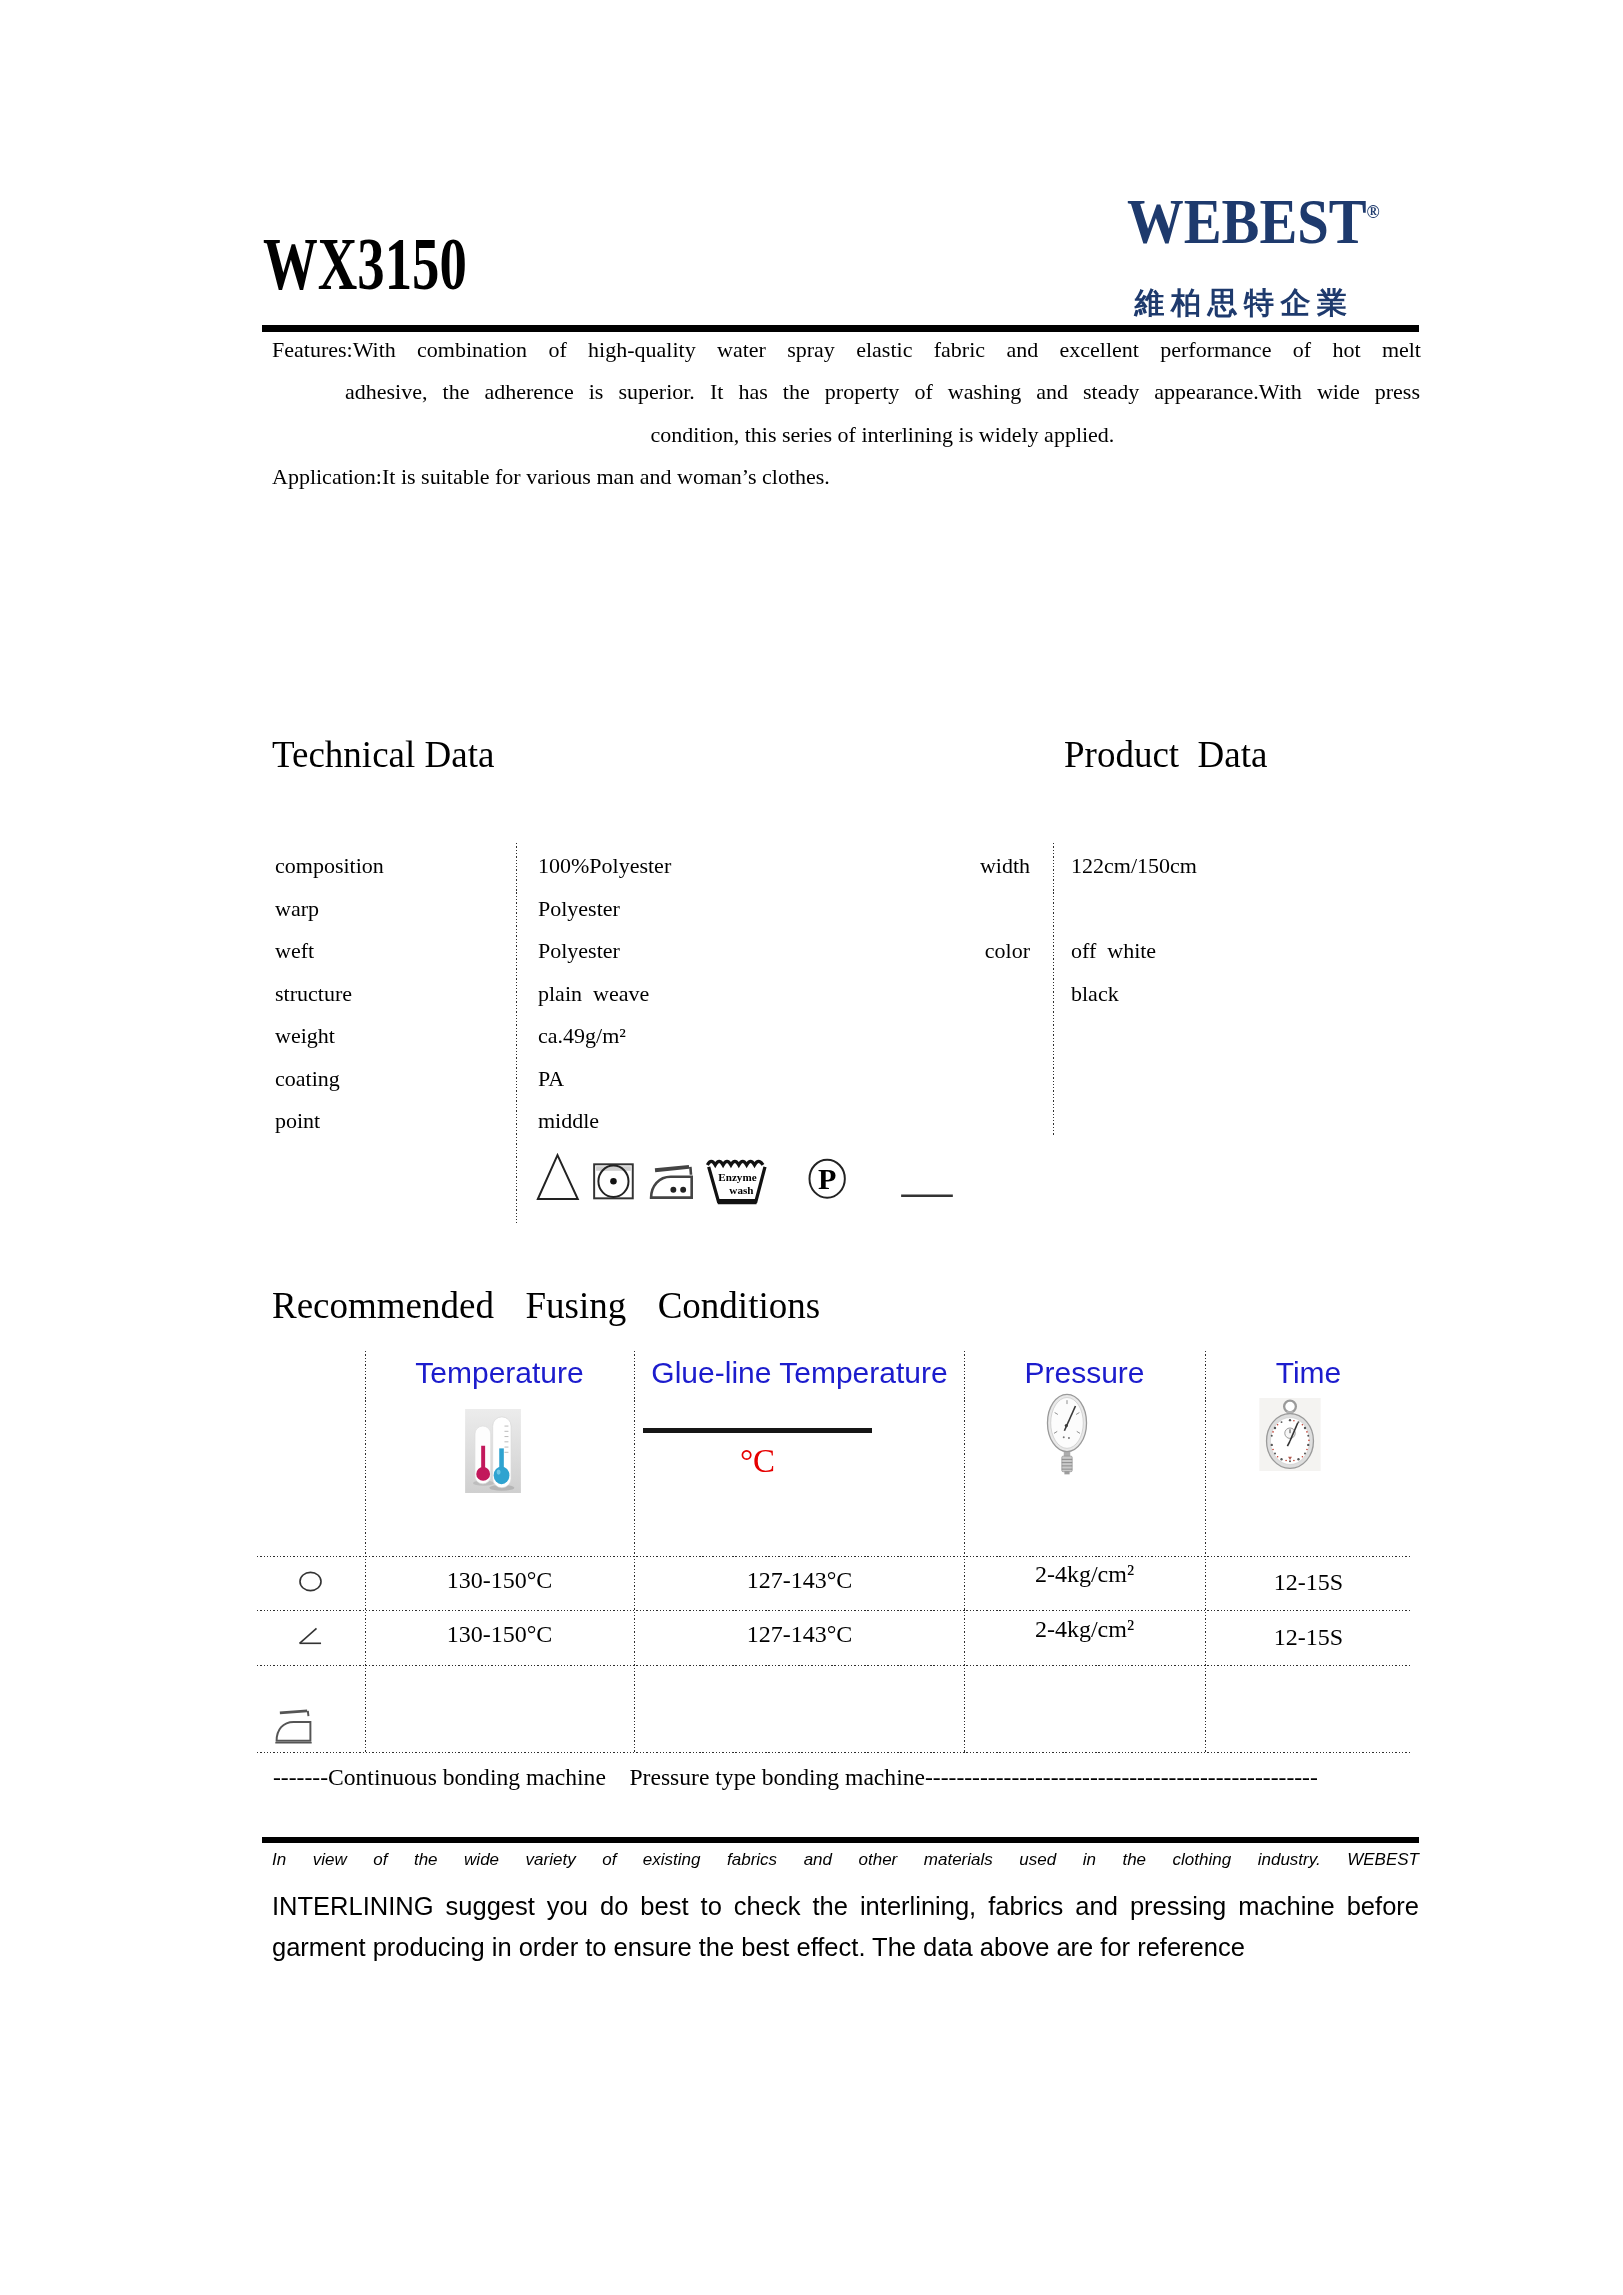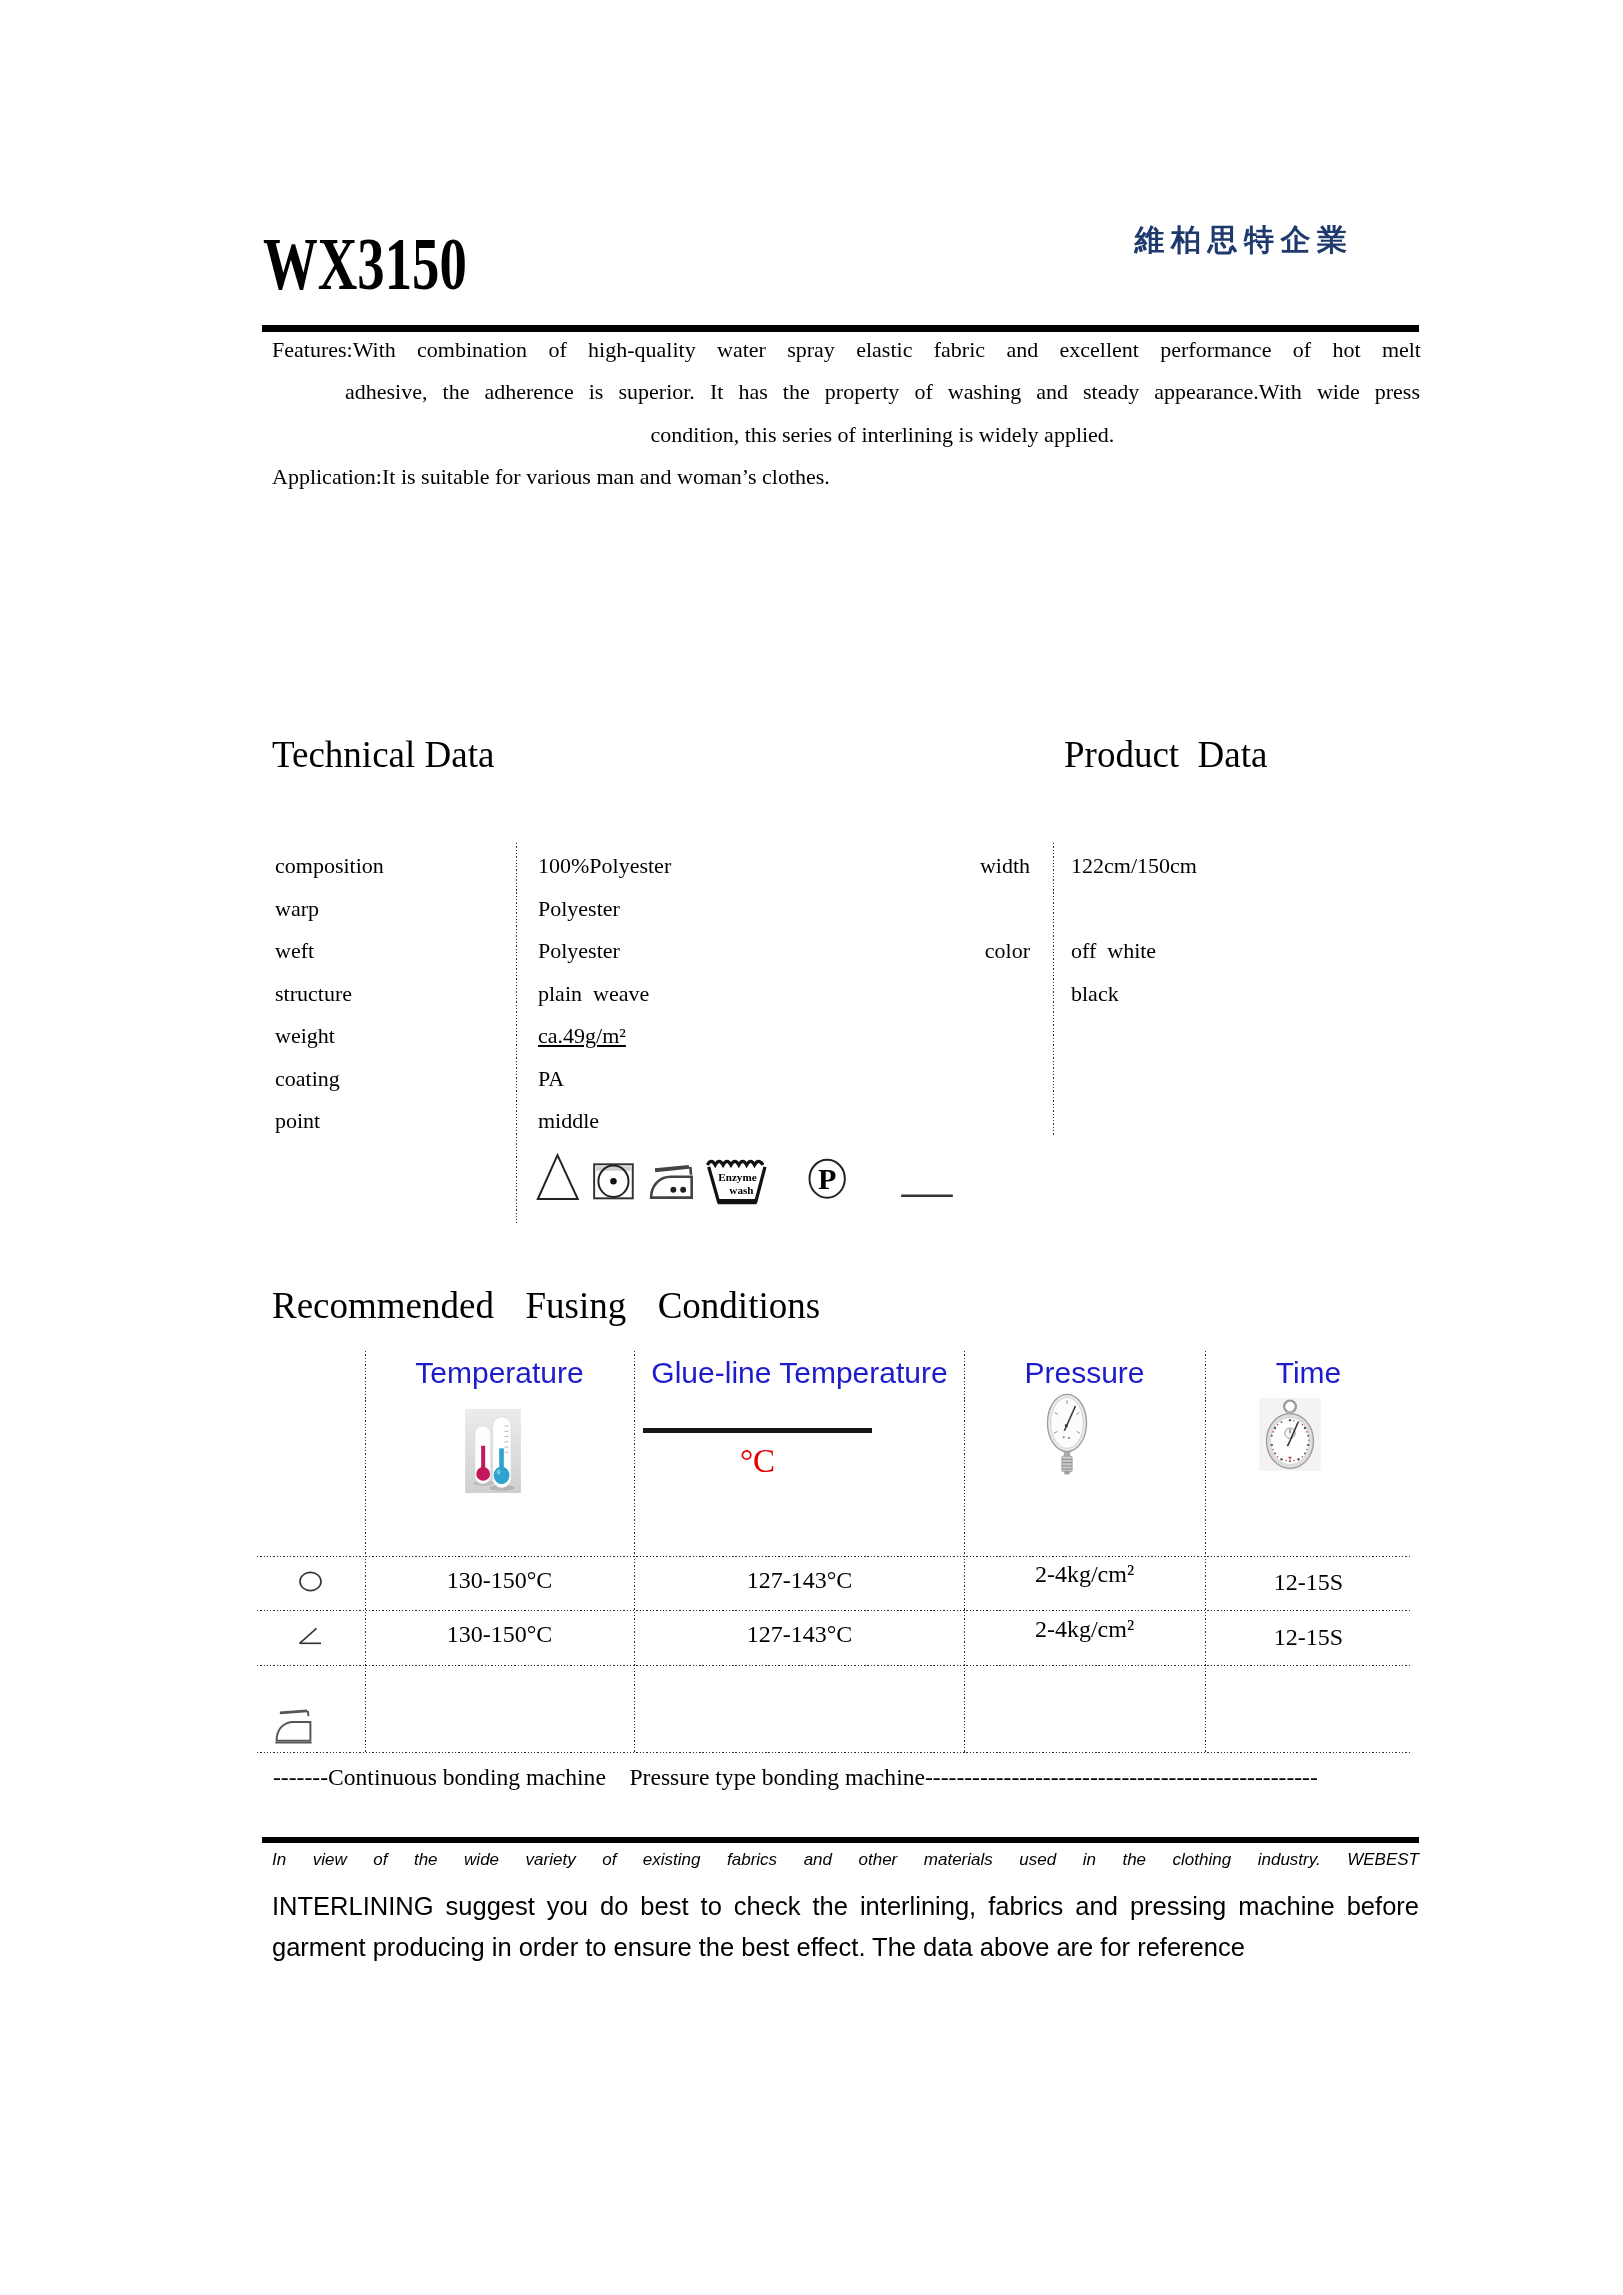--- a/index.html
+++ b/index.html
@@ -25,20 +25,21 @@
   .brand-reg{font-size:19.6px;vertical-align:25px;font-weight:bold;}
   .brand-cn{font-size:30px;font-weight:bold;letter-spacing:6.5px;line-height:1.15;white-space:nowrap;}
 </style>
 </head>
 <body>
 
 <div>
   <div id="page-title" class="abs" style="left:263px;top:228px;"><span class="squeeze">WX3150</span></div>
 
   <div class="abs" style="left:1113px;top:191px;width:262px;text-align:center;color:#1e3a6d;">
+    <div class="brand-line"><span class="brand-squeeze"><span>WEBEST</span><span class="brand-reg">®</span></span></div>
     <div class="brand-cn" style="font-family:'Liberation Sans',sans-serif;margin-top:32px;">維柏思特企業</div>
   </div>
 
   <div class="abs" style="left:262px;top:325px;width:1157px;height:6.5px;background:#000;"></div>
 </div>
 
 <div>
   <div class="abs serif just" style="left:272px;top:338px;width:1149px;font-size:22px;line-height:1.1;">Features:With combination of high-quality water spray elastic fabric and excellent performance of hot melt</div>
   <div class="abs serif just" style="left:345px;top:380px;width:1075px;font-size:22px;line-height:1.1;">adhesive, the adherence is superior. It has the property of washing and steady appearance.With wide press</div>
   <div class="abs serif" style="left:345px;top:423px;width:1075px;font-size:22px;line-height:1.1;text-align:center;">condition, this series of interlining is widely applied.</div>
@@ -54,21 +55,21 @@
 
   <div class="techlabel" style="left:275px;top:854px;">composition</div>
   <div class="techvalue" style="left:538px;top:854px;">100%Polyester</div>
   <div class="techlabel" style="left:275px;top:897px;">warp</div>
   <div class="techvalue" style="left:538px;top:897px;">Polyester</div>
   <div class="techlabel" style="left:275px;top:939px;">weft</div>
   <div class="techvalue" style="left:538px;top:939px;">Polyester</div>
   <div class="techlabel" style="left:275px;top:982px;">structure</div>
   <div class="techvalue" style="left:538px;top:982px;">plain  weave</div>
   <div class="techlabel" style="left:275px;top:1024px;">weight</div>
-  <div class="techvalue" style="left:538px;top:1024px;text-decoration:underline;">ca.49g/m²</div>
+  <div class="techvalue" style="left:538px;top:1024px;">ca.49g/m²</div>
   <div class="techlabel" style="left:275px;top:1067px;">coating</div>
   <div class="techvalue" style="left:538px;top:1067px;">PA</div>
   <div class="techlabel" style="left:275px;top:1109px;">point</div>
   <div class="techvalue" style="left:538px;top:1109px;">middle</div>
 
   <div class="techlabel" style="left:929px;top:854px;width:101px;text-align:right;">width</div>
   <div class="techvalue" style="left:1071px;top:854px;">122cm/150cm</div>
   <div class="techlabel" style="left:929px;top:939px;width:101px;text-align:right;">color</div>
   <div class="techvalue" style="left:1071px;top:939px;">off  white</div>
   <div class="techvalue" style="left:1071px;top:982px;">black</div>

